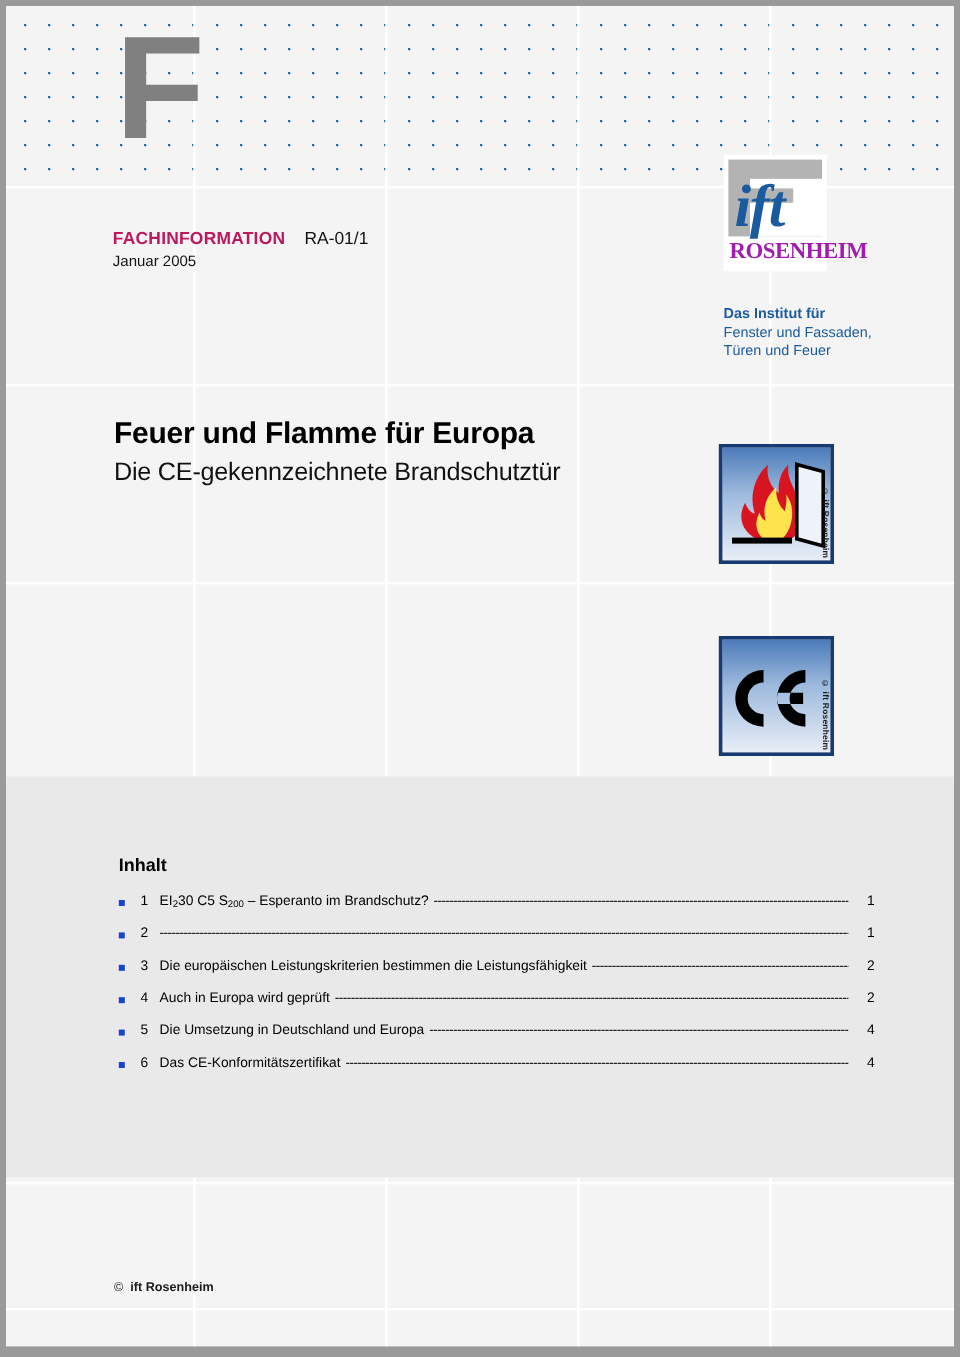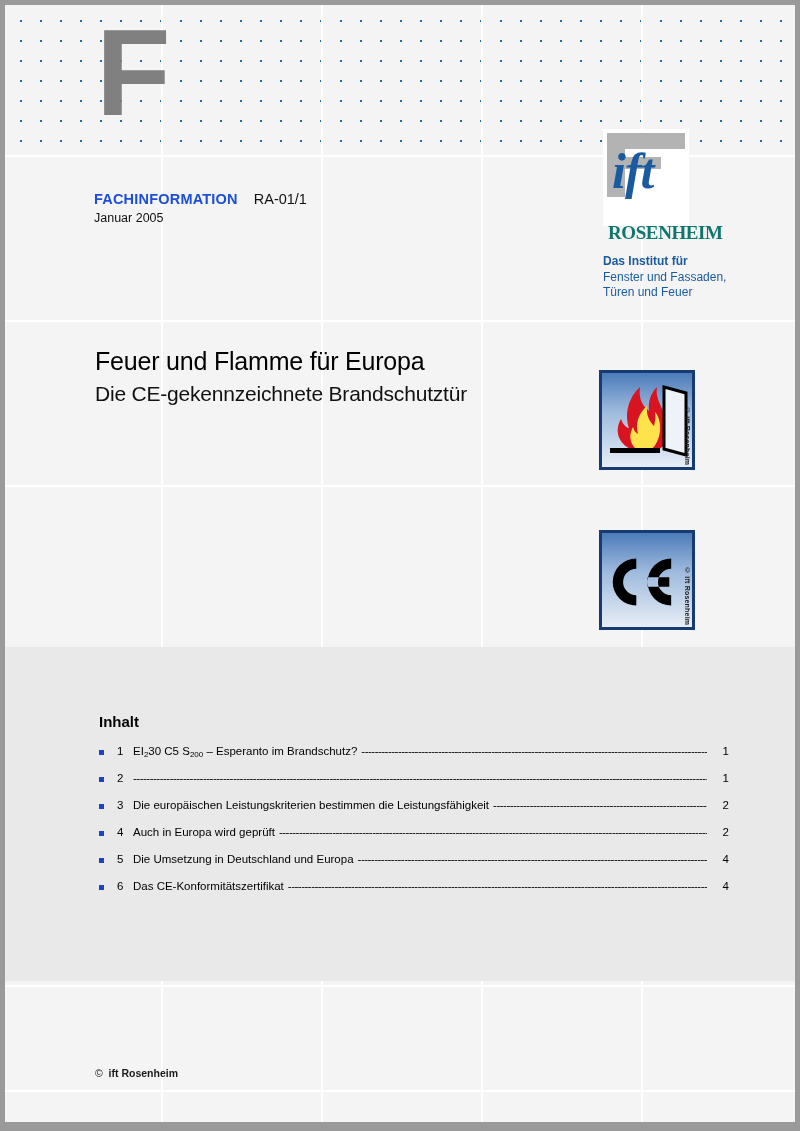--- a/index.html
+++ b/index.html
@@ -44,21 +44,21 @@
     line-height:85px;
     letter-spacing:-2px;
   }
   #bigF span { display:block; margin-top:-20px; }
 
   
   #fachinfo {
     position:absolute; left:89px; top:186px;
     font-size:14.5px; white-space:nowrap;
   }
-  #fachinfo .fi-key { color:#1d4ed8; font-weight:bold; letter-spacing:0.2px; }
+  #fachinfo .fi-key { color:#be185d; font-weight:bold; letter-spacing:0.2px; }
   #fachinfo .fi-num { color:#111111; font-weight:normal; font-size:14.5px;padding-left:12px; }
   #datum {
     position:absolute; left:89px; top:206px;
     font-size:12.5px; color:#111111;
   }
 
   
   #iftlogo {
     position:absolute; left:598px; top:124px;
     width:86px; height:97px;
@@ -86,33 +86,33 @@
     font-weight:bold; font-style:italic;
     font-size:50px; line-height:50px;
     color:#1a5a9e;
     letter-spacing:-1px;
   }
   #iftlogo .rosen {
     position:absolute; left:5px; top:70px;
     width:78px; text-align:center;
     font-family:"Liberation Serif", serif;
     font-weight:bold; font-size:19px;
-    color:#0f766e; letter-spacing:-0.4px;margin-top:23px;
+    color:#a21caf; letter-spacing:-0.4px;
   }
   #iftclaim {
     position:absolute; left:598px; top:233px;
     font-size:12px; line-height:15.5px;
     color:#1a5a9e;
   }
   #iftclaim .claim1 { font-weight:bold;margin-top:16px; }
 
   
   #title {
     position:absolute; left:90px; top:342px;
-    font-size:25px; font-weight:normal; color:#000000;
+    font-size:25px; font-weight:bold; color:#000000;
     letter-spacing:-0.2px;
   }
   #subtitle {
     position:absolute; left:90px; top:377px;
     font-size:21px; font-weight:normal; color:#111111;
     letter-spacing:-0.2px;
   }
 
   
   .tile {

